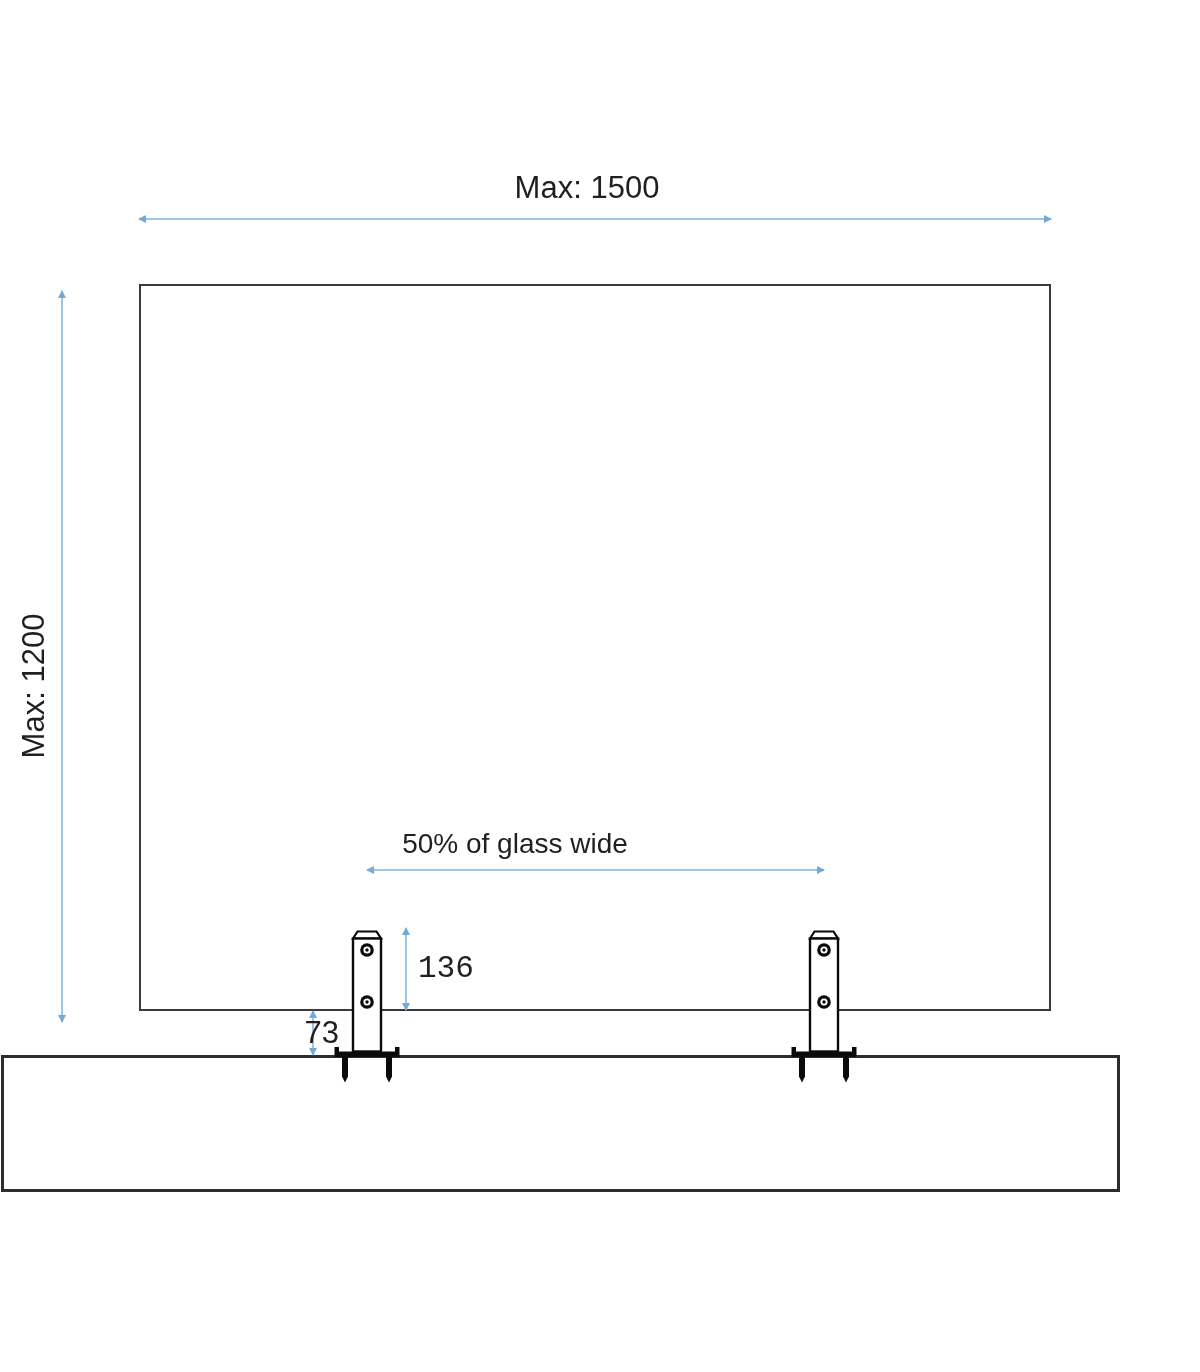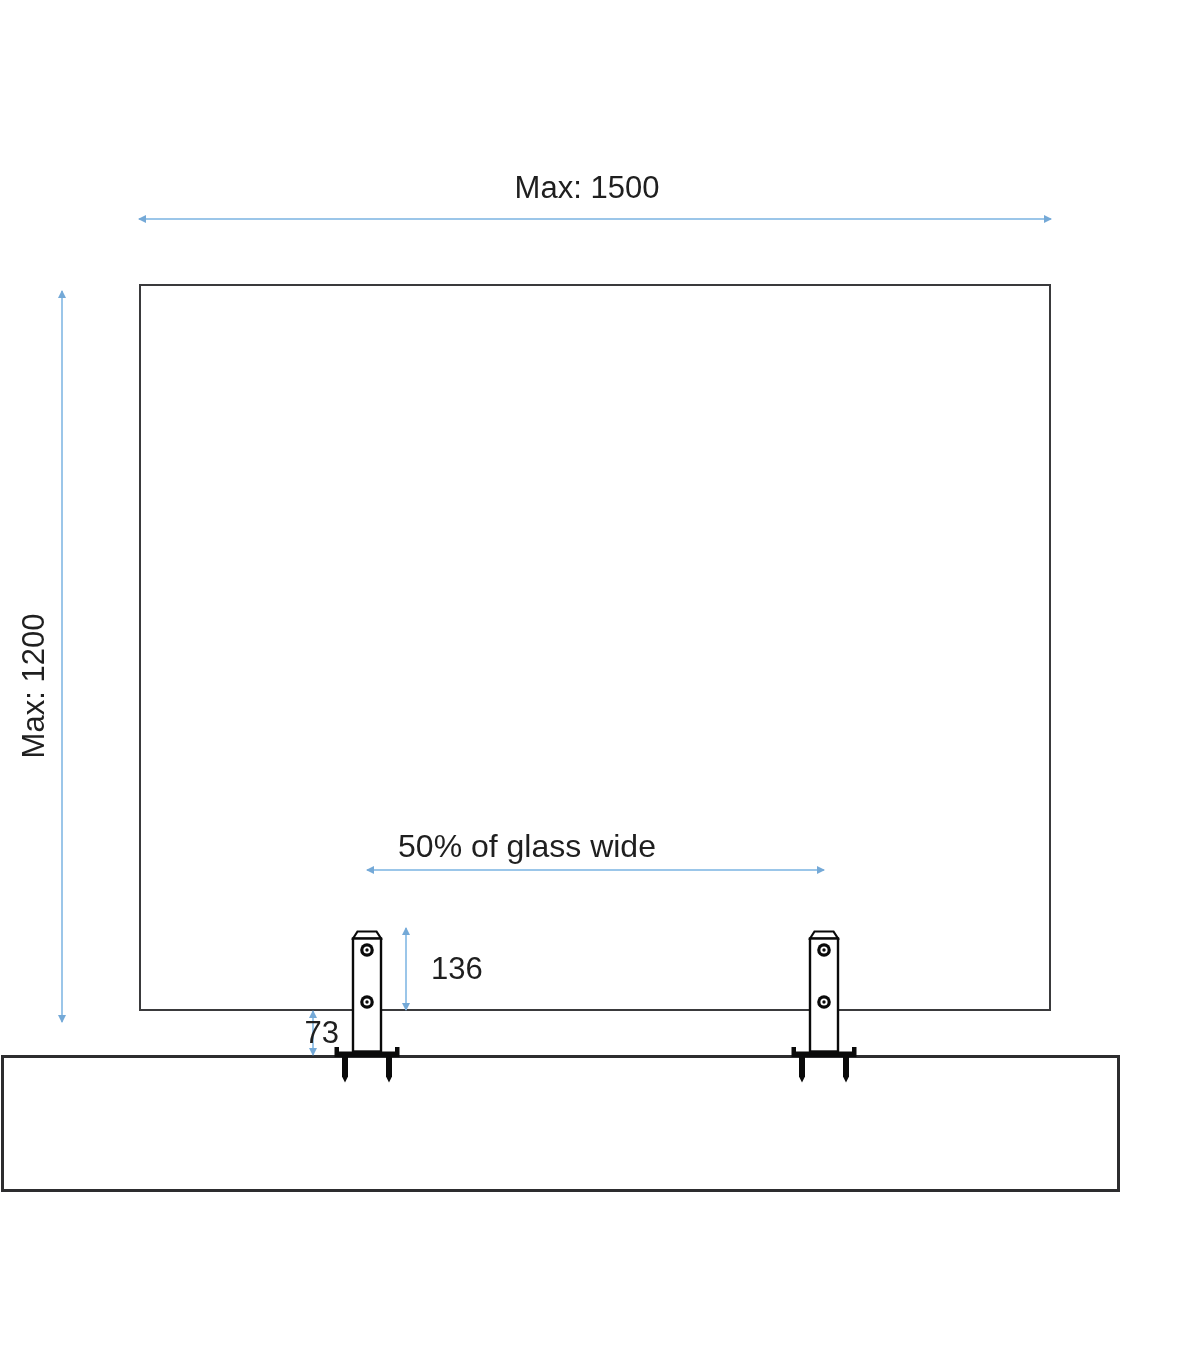--- a/index.html
+++ b/index.html
@@ -110,28 +110,28 @@
     <div class="abs dim-line-v" style="left:0; top:0; height:100%;"></div>
     <div class="arr arr-up" style="top:-1px; left:-3px;"></div>
     <div class="arr arr-down" style="bottom:-1px; left:-3px;"></div>
     <div class="dim-label" style="left:-27px; top:395px; transform:translate(-50%,-50%) rotate(-90deg);">Max: 1200</div>
   </div>
 
   <div class="abs" style="left:367px; top:869px; width:457px; height:2px;">
     <div class="abs dim-line-h" style="left:0; top:0; width:100%;"></div>
     <div class="arr arr-left" style="left:-1px; top:-3px;"></div>
     <div class="arr arr-right" style="right:-1px; top:-3px;"></div>
-    <div class="dim-label" style="left:160px; top:-41px; transform:translateX(-50%); font-size:32px;">50% of glass wide</div>
+    <div class="dim-label" style="left:148px; top:-41px; transform:translateX(-50%); font-size:28px;">50% of glass wide</div>
   </div>
 
   <div class="abs" style="left:405px; top:928px; width:2px; height:82px;">
     <div class="abs dim-line-v" style="left:0; top:0; height:100%;"></div>
     <div class="arr arr-up" style="top:-1px; left:-3px;"></div>
     <div class="arr arr-down" style="bottom:-1px; left:-3px;"></div>
-    <div class="dim-label" style="left:26px; top:41px; transform:translateY(-50%);">136</div>
+    <div class="dim-label" style="left:13px; top:41px; transform:translateY(-50%);font-family:Liberation Mono, monospace;">136</div>
   </div>
 
   <div class="abs" style="left:312px; top:1011px; width:2px; height:44px;">
     <div class="abs dim-line-v" style="left:0; top:0; height:100%;"></div>
     <div class="arr arr-up" style="top:-1px; left:-3px;"></div>
     <div class="arr arr-down" style="bottom:-1px; left:-3px;"></div>
     <div class="dim-label" style="left:-17px; top:22px; transform:translate(-100%,-50%);margin-left:44px;">73</div>
   </div>
 
 </div>

